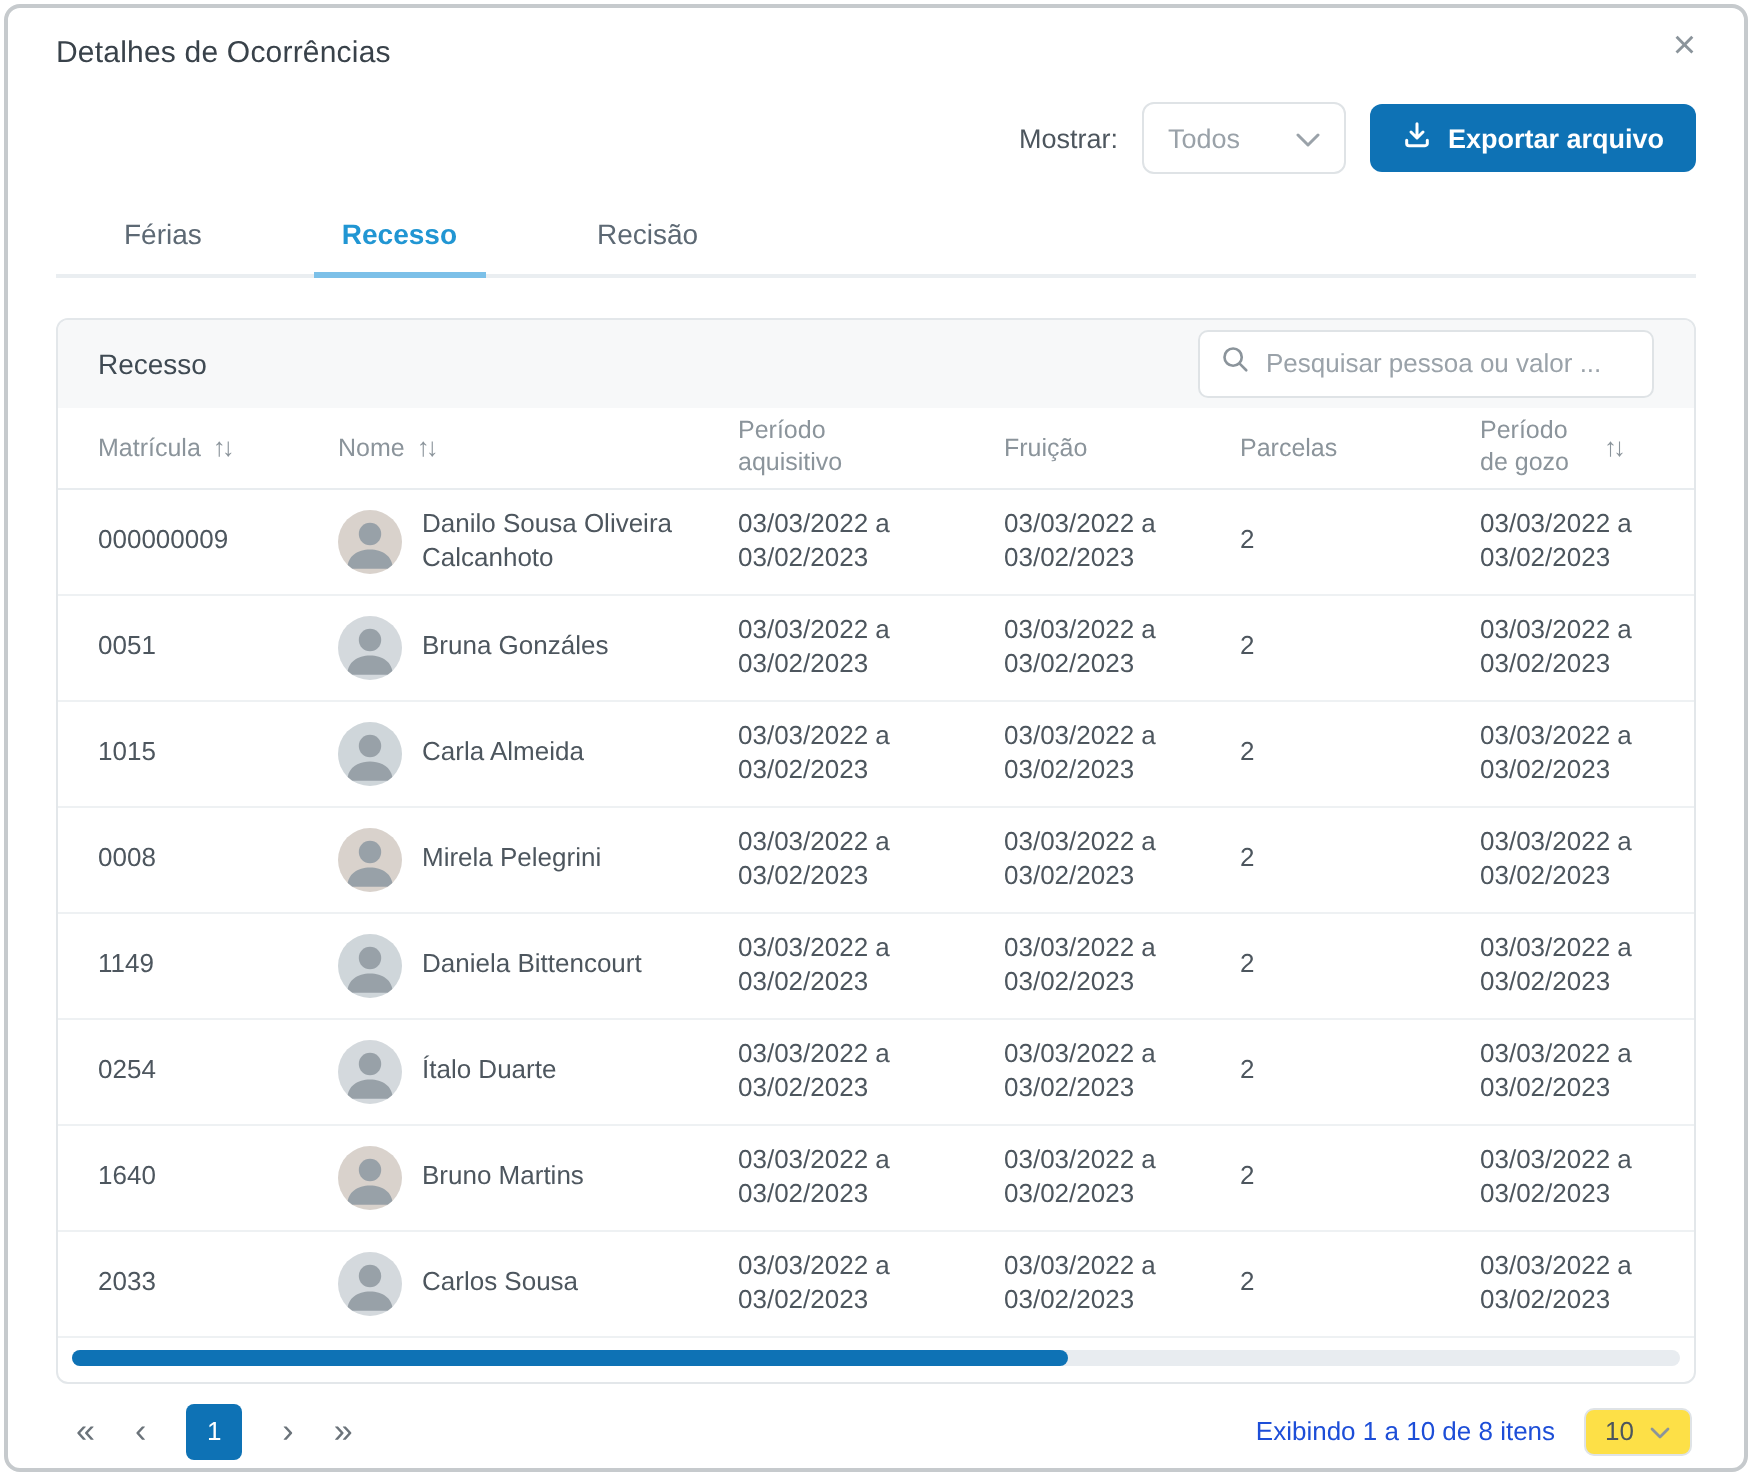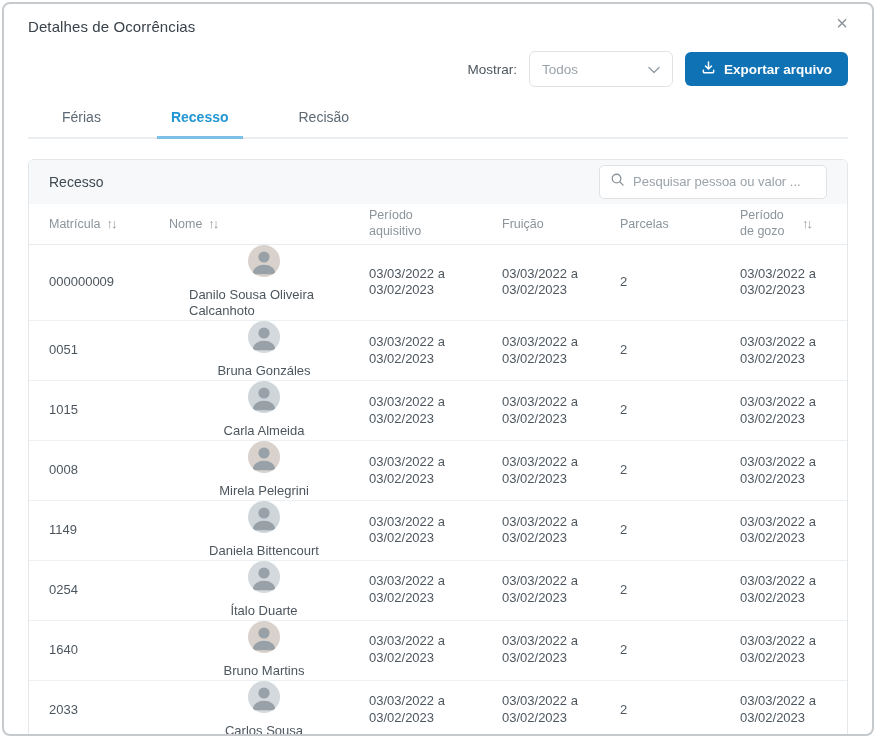--- a/index.html
+++ b/index.html
@@ -13,21 +13,21 @@
 
   
   .hdr { display:flex; justify-content:space-between; align-items:flex-start; }
   .title { font-size:15px; font-weight:400; color:#39424a; letter-spacing:.1px; }
   .close-btn { font-size:20px; color:#8b949b; line-height:14px; cursor:pointer; background:none; border:none; margin-top:-2px; }
 
   
   .controls { display:flex; justify-content:flex-end; align-items:center; gap:12px; margin-top:16px; }
   .show-label { font-size:13.5px; color:#4d565e; }
   .select {
-    width:144px; height:36px; border:1px solid #dfe3e6; border-radius:6px;
+    width:102px; height:36px; border:1px solid #dfe3e6; border-radius:6px;
     display:flex; align-items:center; justify-content:space-between;
     padding:0 12px; color:#9aa2a9; font-size:13.5px; background:#fff; cursor:pointer;
   }
   .export-btn {
     height:34px; background:#0e72b5; color:#fff; border:none; border-radius:6px;
     font-size:13.5px; font-weight:700; display:flex; align-items:center; gap:8px;
     padding:0 16px; cursor:pointer; font-family:"Liberation Sans", sans-serif;
   }
 
   
@@ -52,39 +52,39 @@
   .tr { display:grid; grid-template-columns:120px 200px 133px 118px 120px 1fr; align-items:center; padding:0 20px; }
   .thead { min-height:41px; border-bottom:1px solid #e8ecef; }
   .th { font-size:12.5px; color:#8b949b; display:flex; align-items:center; gap:6px; padding-right:8px; }
   .th .lbl-narrow { max-width:70px; line-height:1.25; }
   .th .lbl-gozo { max-width:56px; line-height:1.25; }
   .sort-icon { font-size:13px; color:#8b949b; letter-spacing:-2px; white-space:nowrap; }
   .row { min-height:53px; border-bottom:1px solid #eef1f3; }
   .row:last-of-type { border-bottom:1px solid #eef1f3; }
   .td { font-size:13px; color:#4d565e; line-height:1.3; padding-right:10px; }
   .td.date { max-width:100px; }
-  .cell-nome { display:flex; align-items:center; gap:10px;flex-direction:column; }
+  .cell-nome { display:flex; align-items:center; gap:10px; }
   .avatar { width:32px; height:32px; border-radius:50%; background:#d4d9dd; overflow:hidden; flex:0 0 32px; display:flex; align-items:flex-end; justify-content:center; }
   .row:nth-of-type(odd) .avatar { background:#cfd6da; }
   .row:nth-of-type(3n) .avatar { background:#d9d2cc; }
   .nome-text { max-width:150px; }
 
   
   .scroll-wrap { padding:6px 7px 8px 7px; }
   .scroll-track { height:8px; background:#e8ecf0; border-radius:4px; position:relative; }
   .scroll-thumb { position:absolute; left:0; top:0; height:8px; width:62%; background:#0e72b5; border-radius:4px; cursor:grab; }
 
   
   .footer { display:flex; justify-content:space-between; align-items:center; margin-top:10px; padding:0 2px 0 4px; }
   .pager { display:flex; align-items:center; gap:8px; }
   .pg-btn { background:none; border:none; color:#6b737a; font-size:17px; cursor:pointer; padding:2px 6px; font-family:"Liberation Sans", sans-serif; }
   .pg-page { width:28px; height:28px; background:#0e72b5; color:#fff; border:none; border-radius:4px; font-size:13px; cursor:pointer; margin:0 6px; }
   .footer-right { display:flex; align-items:center; gap:14px; }
   .info { font-size:13px; color:#1d4ed8; }
-  .size-select { border:1px solid #dfe3e6; border-radius:5px; height:24px; padding:0 10px; display:flex; align-items:center; gap:8px; font-size:13px; color:#4d565e; background:#fef9c3; cursor:pointer; }
+  .size-select { border:1px solid #dfe3e6; border-radius:5px; height:24px; padding:0 10px; display:flex; align-items:center; gap:8px; font-size:13px; color:#4d565e; background:#fde047; cursor:pointer; }
 </style>
 </head>
 <body>
 
 <div class="modal">
   <div class="modal-inner">
 
     <div class="hdr">
       <div class="title">Detalhes de Ocorrências</div>
       <button class="close-btn">×</button>

